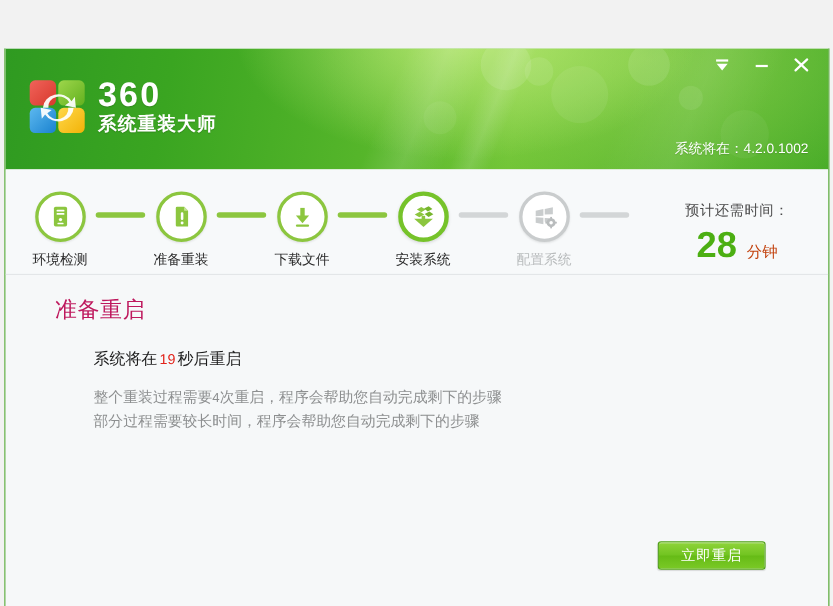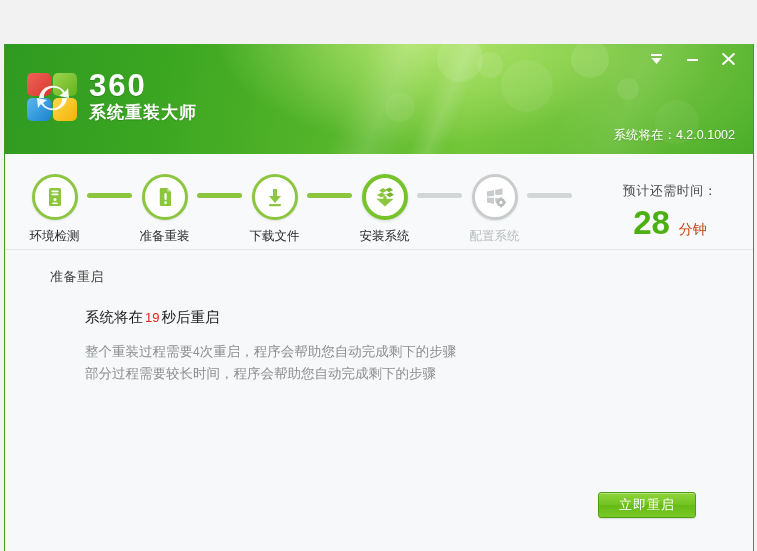--- a/index.html
+++ b/index.html
@@ -128,21 +128,21 @@
   .time-title { font-size: 13px; color: #4a4a4a; letter-spacing: 0.5px; }
   .time-value-row {
     margin-top: 6px; display: flex; align-items: baseline; justify-content: center; gap: 9px;
   }
   .time-number { font-size: 33px; color: #4caf12; font-weight: bold; line-height: 34px; }
   .time-unit { font-size: 14px; color: #c2410c; }
 
   
   .content { position: relative; height: 340px; background: #f6f8f9; padding: 18px 0 0 0; }
   .content-title {
-    margin-left: 45px; font-size: 13px; color: #404040; letter-spacing: 0.5px;
+    margin-left: 45px; font-size: 20px; color: #be185d; letter-spacing: 0.5px;
   }
   .countdown {
     margin-left: 80px; margin-top: 22px;
     font-size: 14.5px; color: #1d1d1d;
   }
   .countdown .num { color: #e2231a; font-size: 13px; padding: 0 2px; }
   .note {
     margin-left: 80px; margin-top: 14px;
     font-size: 13.5px; color: #8d8f90; line-height: 22px;
   }

